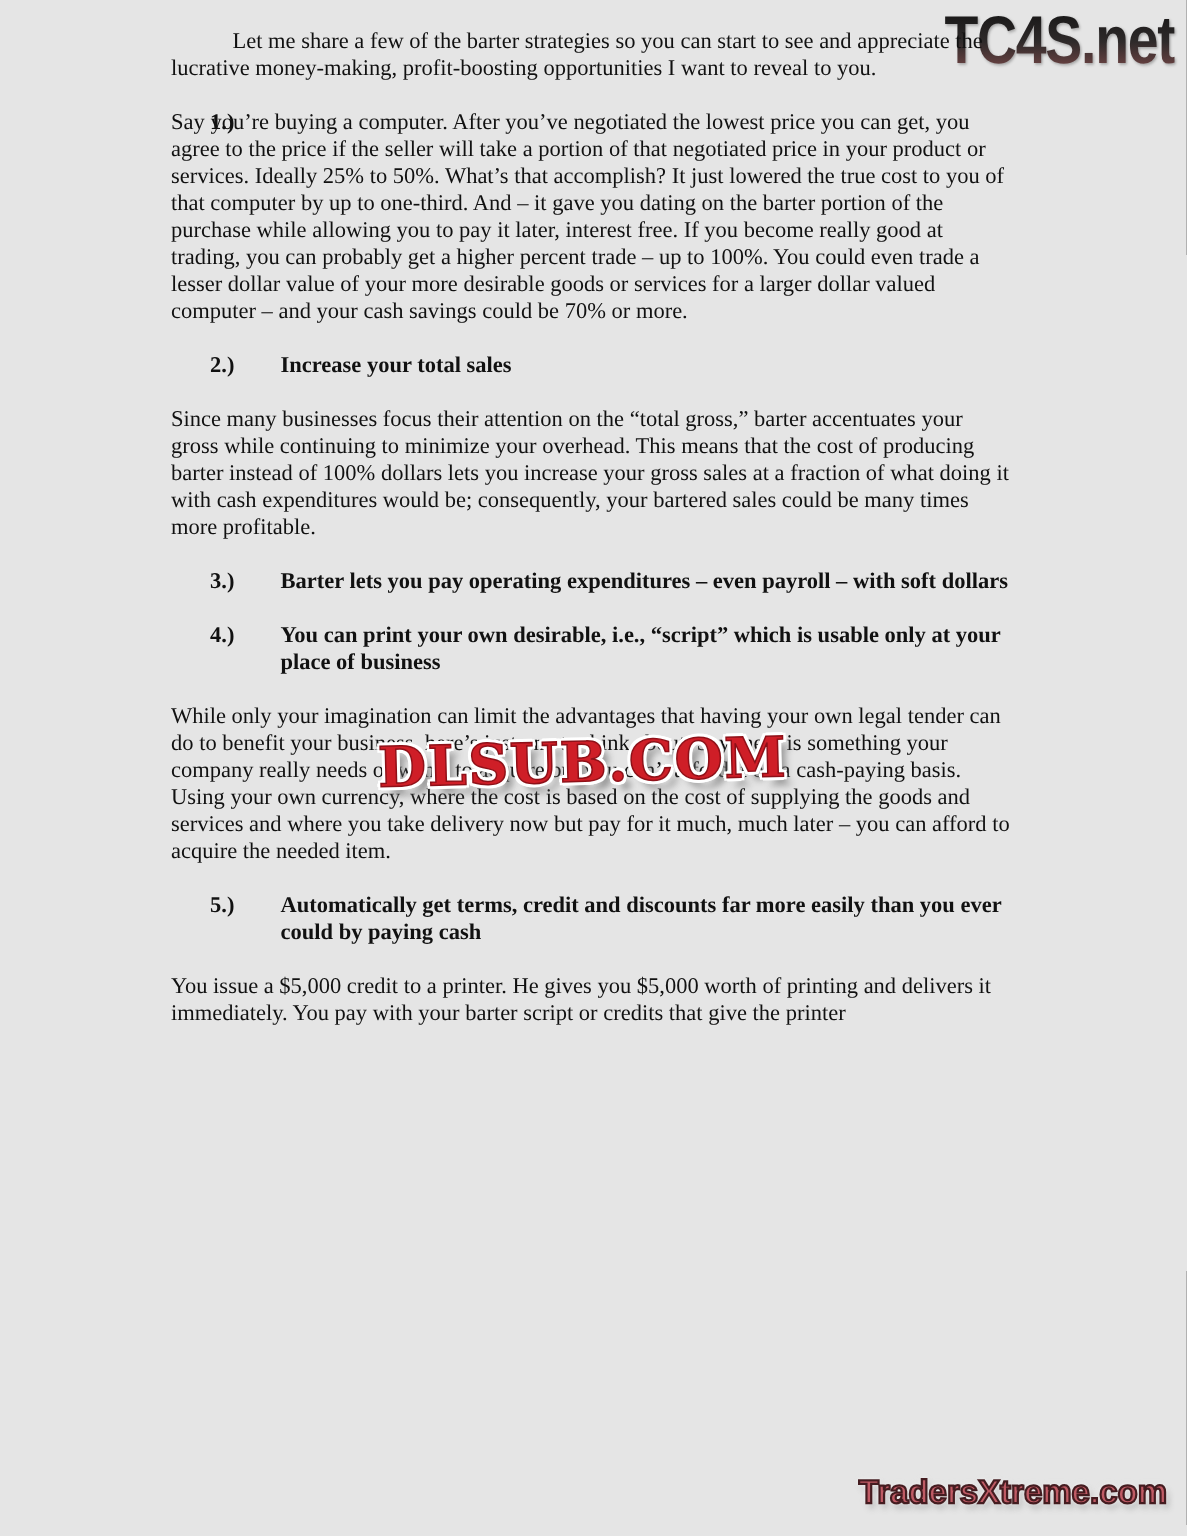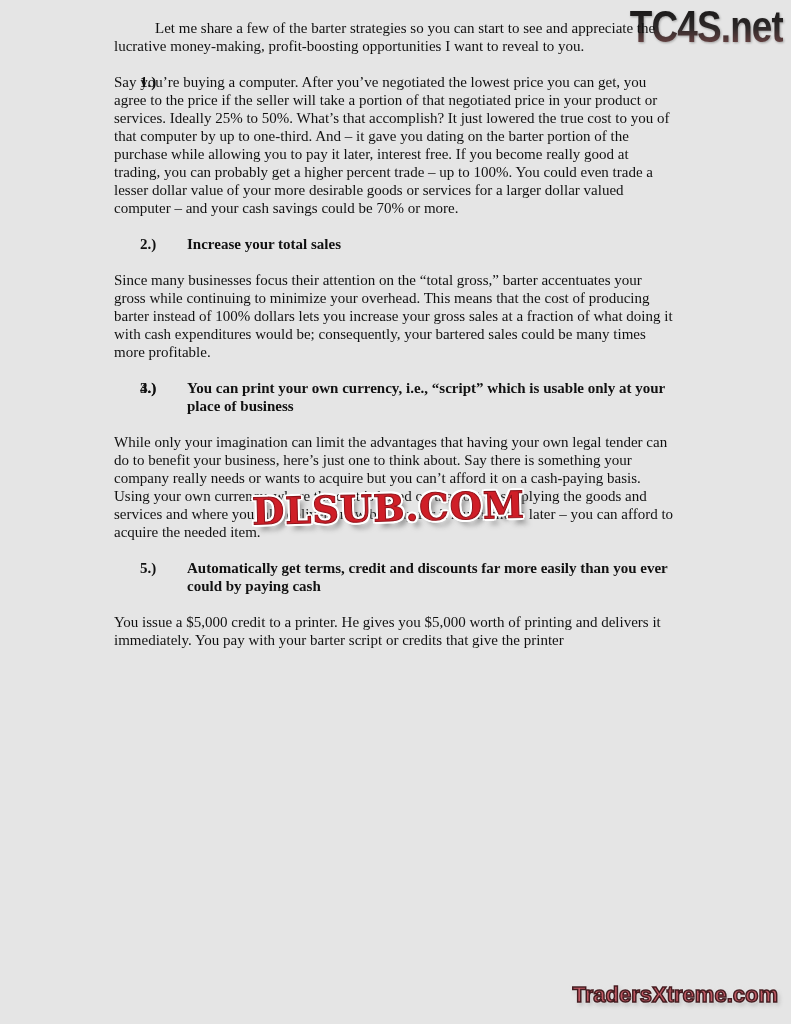--- a/index.html
+++ b/index.html
@@ -101,25 +101,26 @@
     <p class="body">Say you’re buying a computer.  After you’ve negotiated the lowest price you can get, you agree to the price if the seller will take a portion of that negotiated price in your product or services.  Ideally 25% to 50%.  What’s that accomplish?  It just lowered the true cost to you of that computer by up to one-third.  And – it gave you dating on the barter portion of the purchase while allowing you to pay it later, interest free.  If you become really good at trading, you can probably get a higher percent trade – up to 100%.  You could even trade a lesser dollar value of your more desirable goods or services for a larger dollar valued computer – and your cash savings could be 70% or more.</p>
 
     <div class="section-heading">
       <span class="num">2.)</span>
       <span>Increase your total sales</span>
     </div>
     <p class="body">Since many businesses focus their attention on the “total gross,” barter accentuates your gross while continuing to minimize your overhead.  This means that the cost of producing barter instead of 100% dollars lets you increase your gross sales at a fraction of what doing it with cash expenditures would be; consequently, your bartered sales could be many times more profitable.</p>
 
     <div class="section-heading">
       <span class="num">3.)</span>
+      <span>Barter lets you pay operating expenditures – even payroll – with soft dollars</span>
     </div>
 
     <div class="section-heading">
       <span class="num">4.)</span>
-      <span>You can print your own currency, i.e., “script” which is usable only at your place of business</span>
+      <span>You can print your own desirable, i.e., “script” which is usable only at your place of business</span>
     </div>
     <p class="body">While only your imagination can limit the advantages that having your own legal tender can do to benefit your business, here’s just one to think about.  Say there is something your company really needs or wants to acquire but you can’t afford it on a cash-paying basis.  Using your own currency, where the cost is based on the cost of supplying the goods and services and where you take delivery now but pay for it much, much later – you can afford to acquire the needed item.</p>
 
     <div class="section-heading">
       <span class="num">5.)</span>
       <span>Automatically get terms, credit and discounts far more easily than you ever could by paying cash</span>
     </div>
     <p class="body">You issue a $5,000 credit to a printer.  He gives you $5,000 worth of printing and delivers it immediately.  You pay with your barter script or credits that give the printer</p>
 
   </div>

